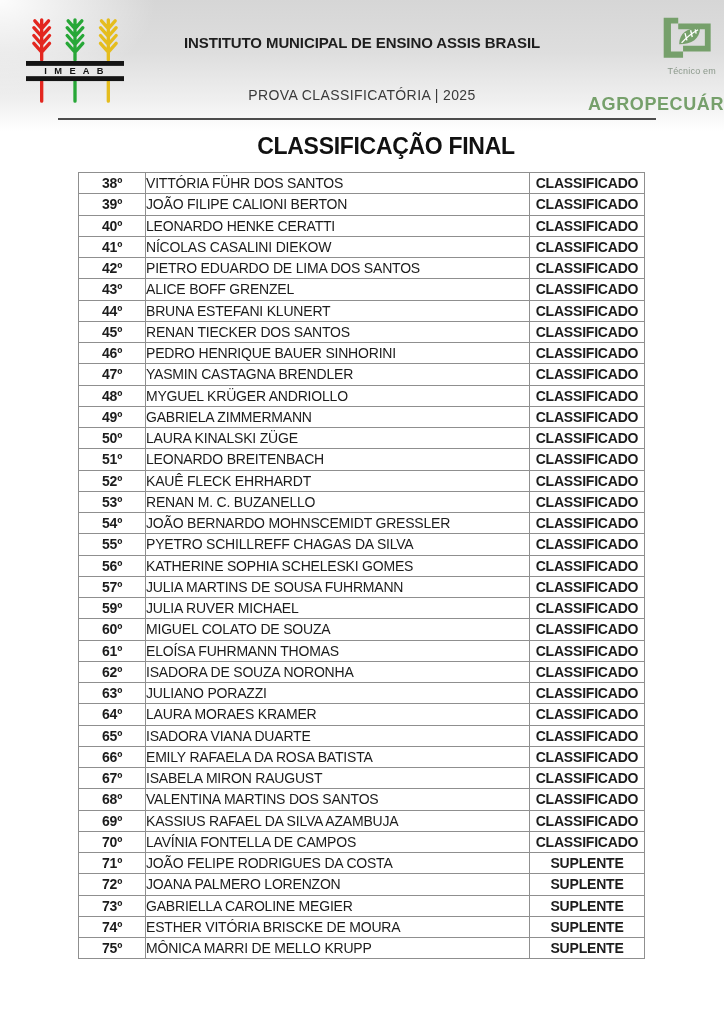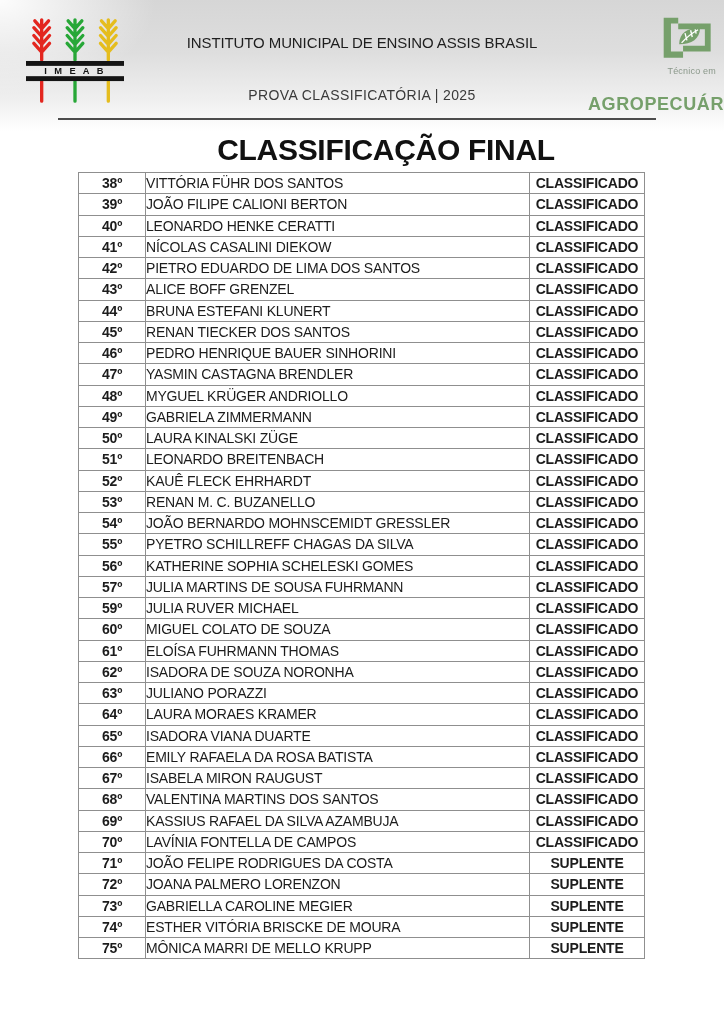--- a/index.html
+++ b/index.html
@@ -14,28 +14,28 @@
     position:absolute;left:0;top:0;width:724px;height:132px;
     background:
       radial-gradient(ellipse 260px 160px at 0% 0%, rgba(255,255,255,.95) 0%, rgba(255,255,255,0) 60%),
       linear-gradient(to bottom,#d6d6d6 0%,#dedede 40%,#efefef 75%,#ffffff 100%);
   }
   .imeab-logo{position:absolute;left:26px;top:14px;}
   .agro-logo{position:absolute;left:588px;top:16px;width:128px;text-align:right;}
   .agro-caption1{font-size:9px;color:#8a988a;margin-top:2px;letter-spacing:.2px;}
   .agro-caption2{font-size:18px;font-weight:bold;color:#76a06b;letter-spacing:.6px;margin-top:18px;}
   .hdr-line{position:absolute;left:0;right:0;text-align:center;color:#2b2b2b;}
-  .hdr-institute{top:34px;font-size:15px;font-weight:normal;letter-spacing:-.1px;color:#1e1e1e;}
+  .hdr-institute{top:34px;font-size:15px;font-weight:bold;letter-spacing:-.1px;color:#1e1e1e;}
   .hdr-course{top:61px;font-size:13.5px;color:#3a3a3a;}
   .hdr-exam{top:87px;font-size:14px;color:#3a3a3a;letter-spacing:.4px;}
   .hdr-rule{position:absolute;left:58px;top:118px;width:598px;height:1.5px;background:#4d4d4d;}
   
   .doc-title{
     position:absolute;left:0;right:0;top:133px;text-align:center;
-    font-size:30px;font-weight:bold;color:#111;letter-spacing:-.3px;padding-left:48px;
+    font-size:23px;font-weight:bold;color:#111;letter-spacing:-.3px;padding-left:48px;
   }
   
   table.results{
     position:absolute;left:78px;top:172px;width:565px;
     border-collapse:collapse;table-layout:fixed;
   }
   table.results td{
     border:1px solid #8f8f8f;height:20.26px;padding:0;
     font-size:14px;color:#1c1c1c;letter-spacing:-.2px;
     overflow:hidden;white-space:nowrap;background:#ffffff;

